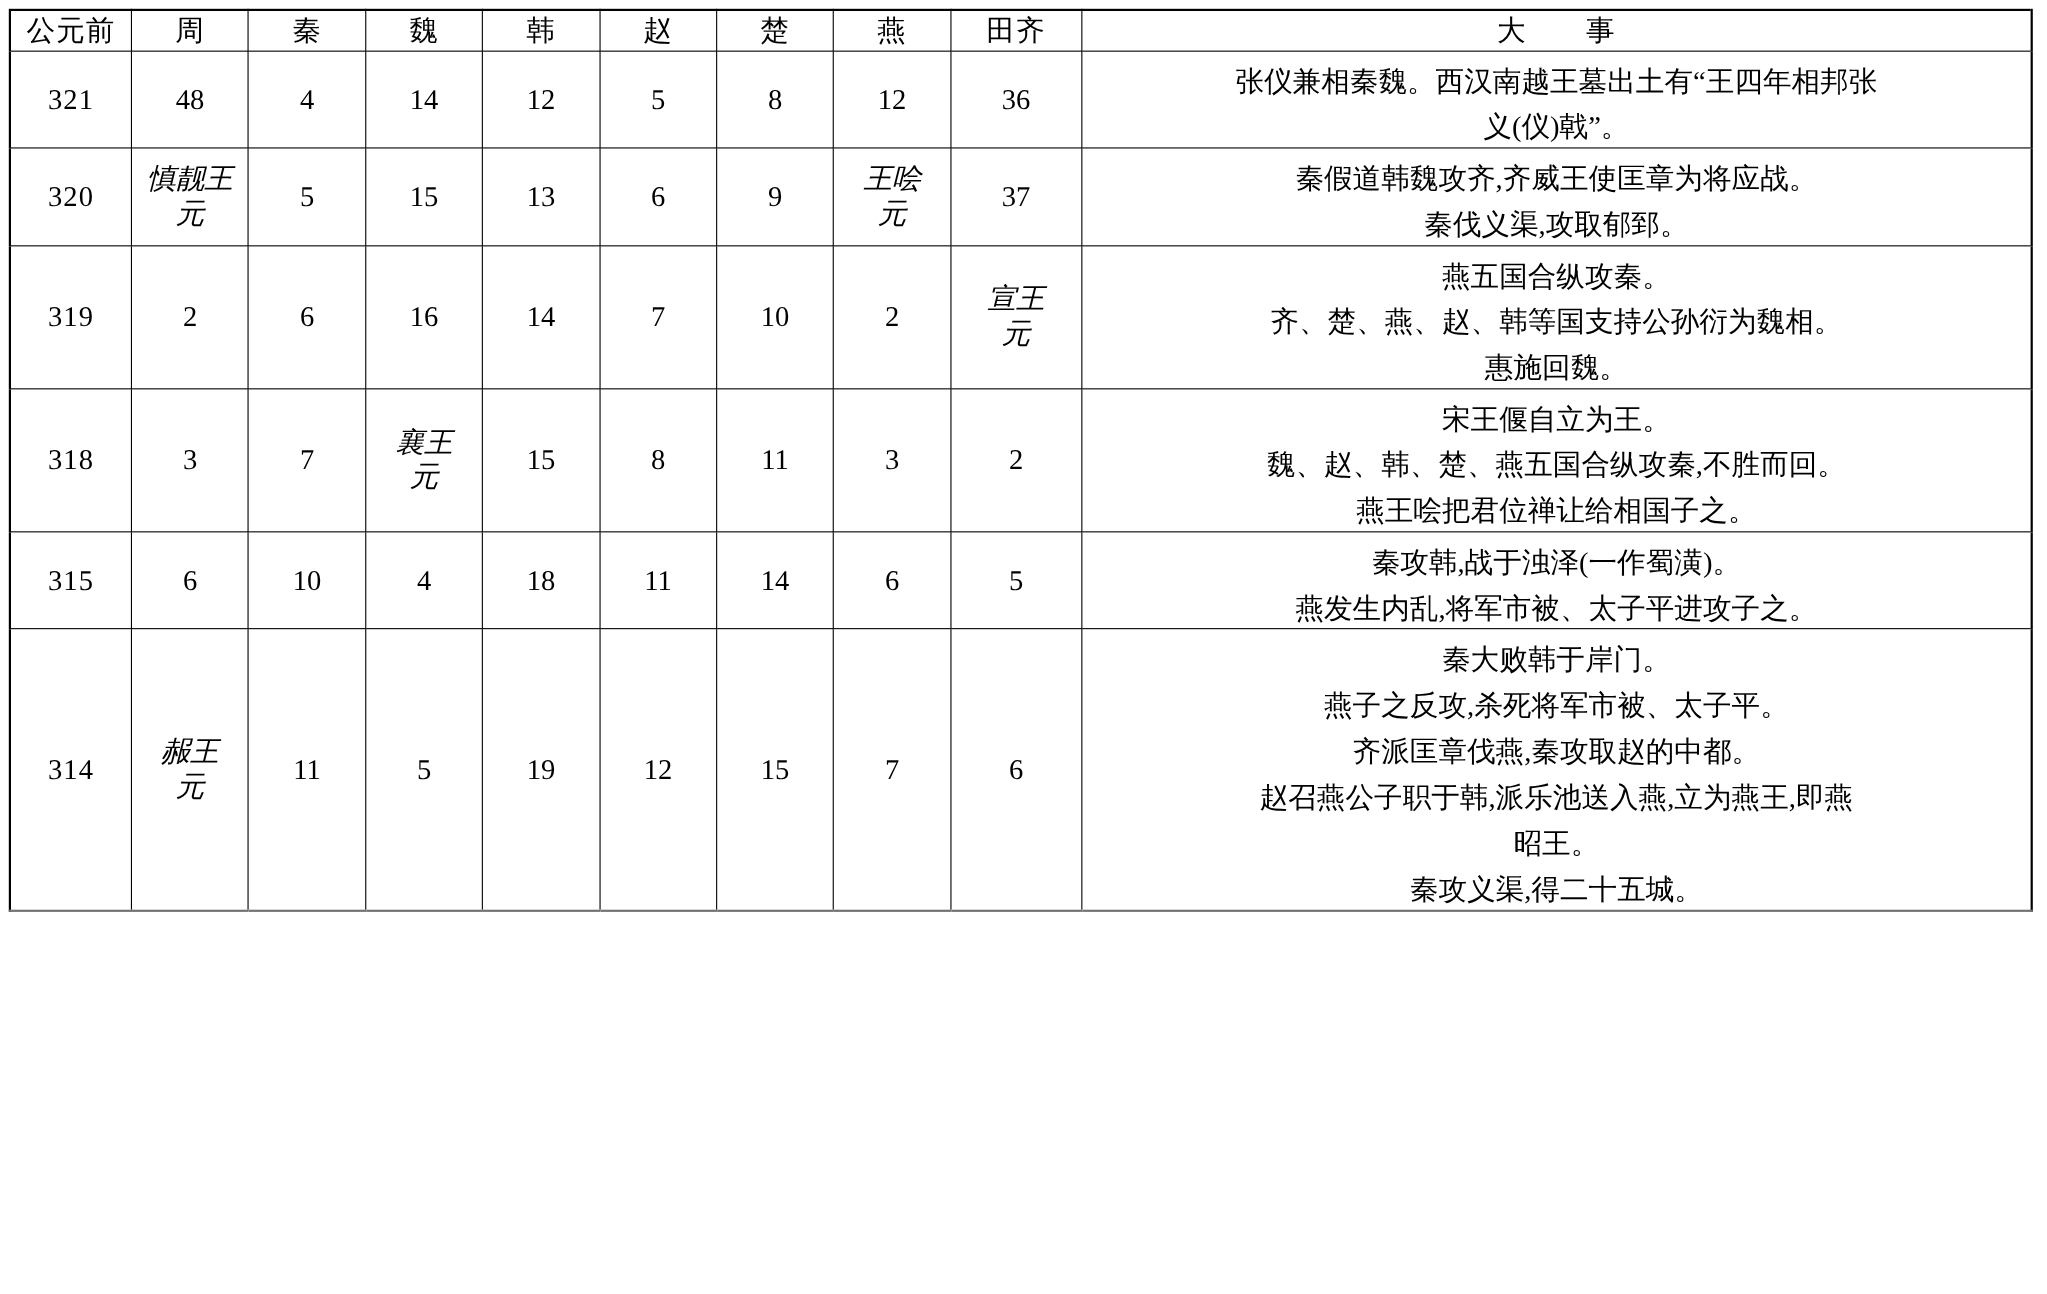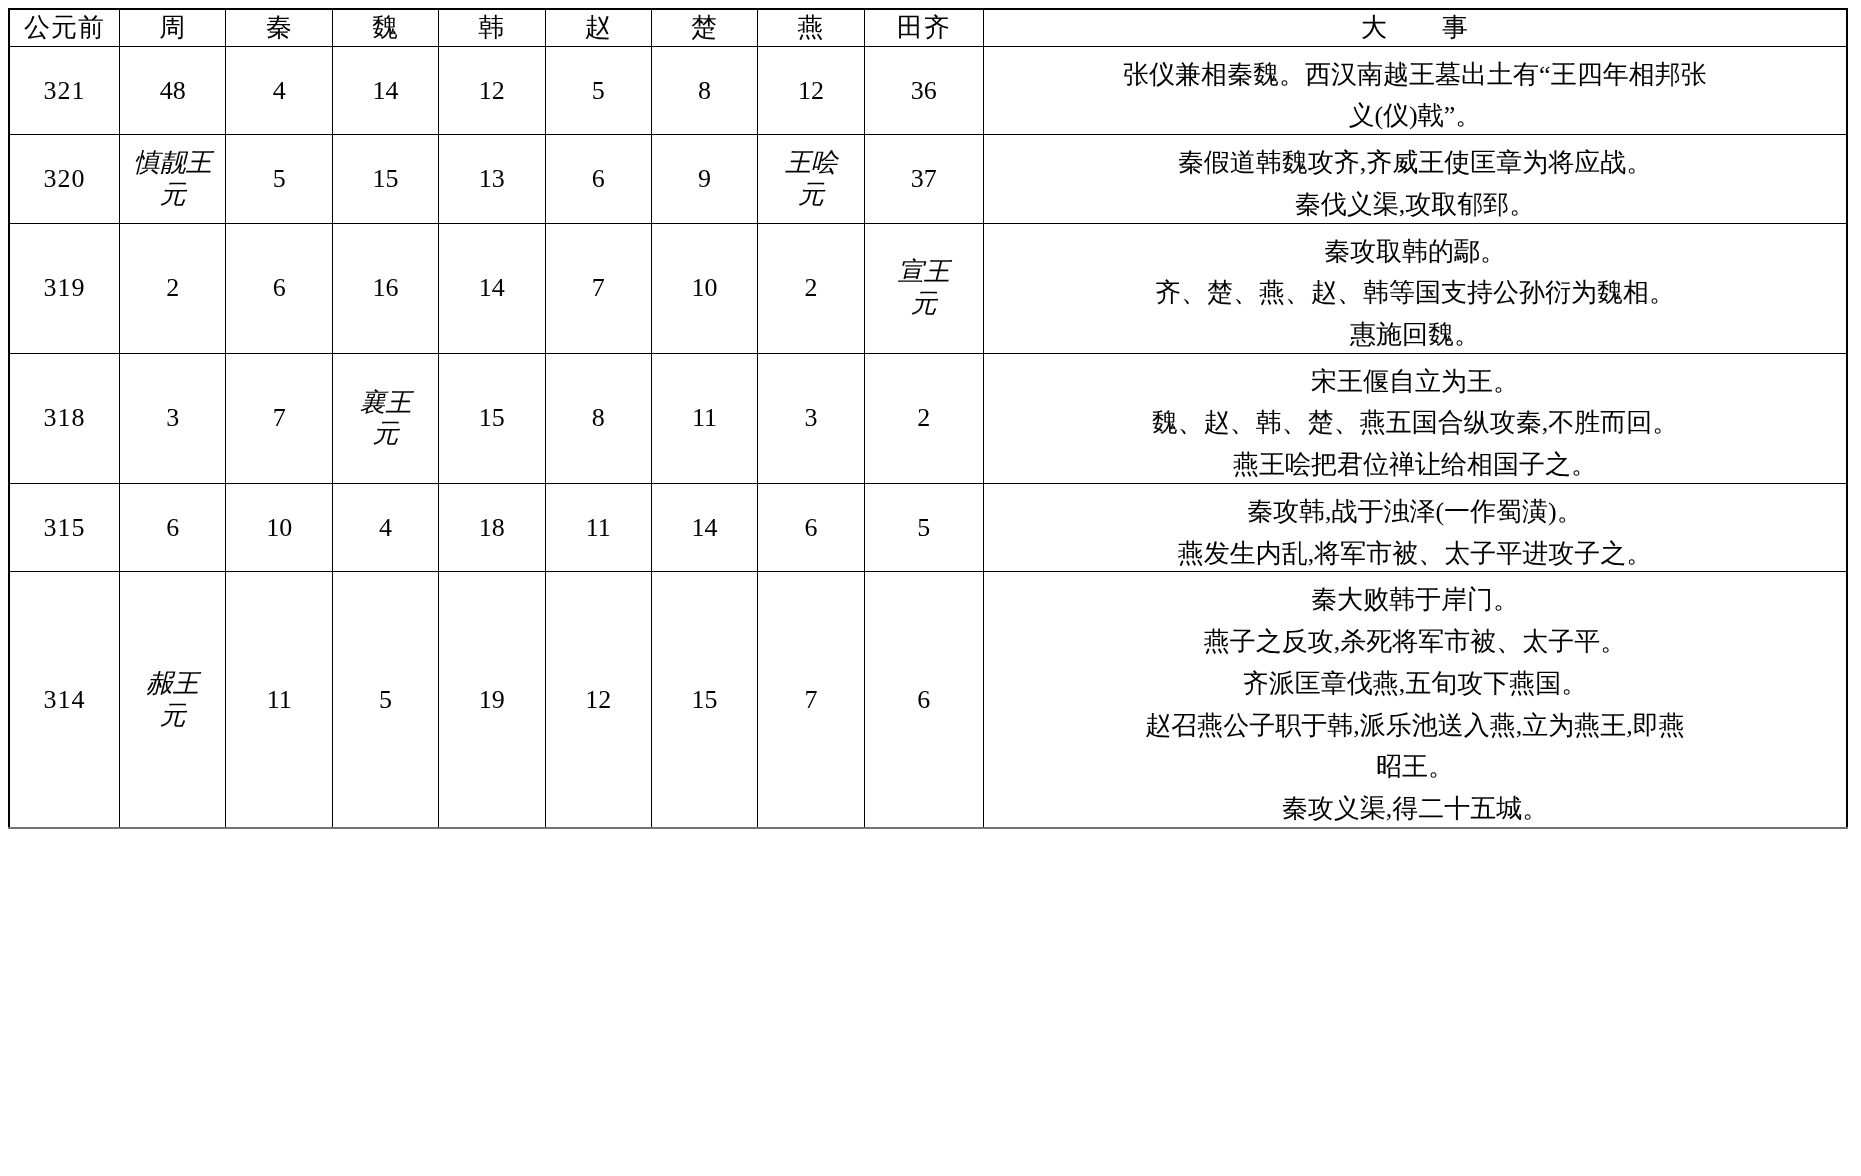--- a/index.html
+++ b/index.html
@@ -161,21 +161,21 @@
           <td class="num">16</td>
           <td class="num">14</td>
           <td class="num">7</td>
           <td class="num">10</td>
           <td class="num">2</td>
           <td class="stacked">
             <div>宣王</div>
             <div>元</div>
           </td>
           <td class="events">
-            <div class="line">秦攻取韩的鄢。</div>
+            <div class="line">燕五国合纵攻秦。</div>
             <div class="line">齐、楚、燕、赵、韩等国支持公孙衍为魏相。</div>
             <div class="line">惠施回魏。</div>
           </td>
         </tr>
         <tr>
           <td class="year">318</td>
           <td class="num">3</td>
           <td class="num">7</td>
           <td class="stacked">
             <div>襄王</div>
@@ -216,21 +216,21 @@
           <td class="num">11</td>
           <td class="num">5</td>
           <td class="num">19</td>
           <td class="num">12</td>
           <td class="num">15</td>
           <td class="num">7</td>
           <td class="num">6</td>
           <td class="events">
             <div class="line">秦大败韩于岸门。</div>
             <div class="line">燕子之反攻,杀死将军市被、太子平。</div>
-            <div class="line">齐派匡章伐燕,五旬攻下燕国。</div>
+            <div class="line">齐派匡章伐燕,秦攻取赵的中都。</div>
             <div class="line">赵召燕公子职于韩,派乐池送入燕,立为燕王,即燕</div>
             <div class="line">昭王。</div>
             <div class="line">秦攻义渠,得二十五城。</div>
           </td>
         </tr>
       </tbody>
   </table>
 </div>
 
 </body></html>

